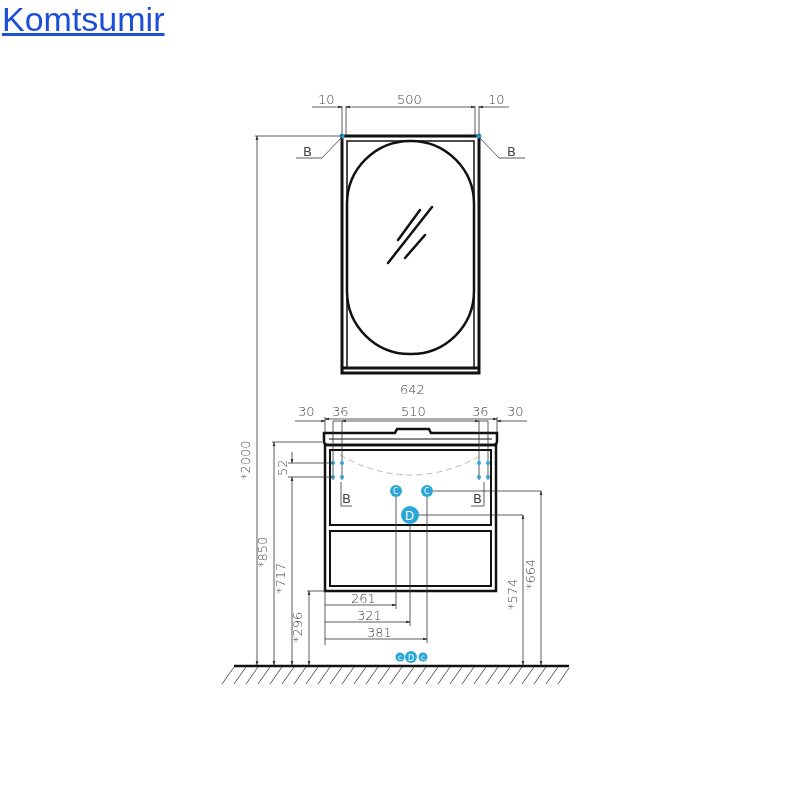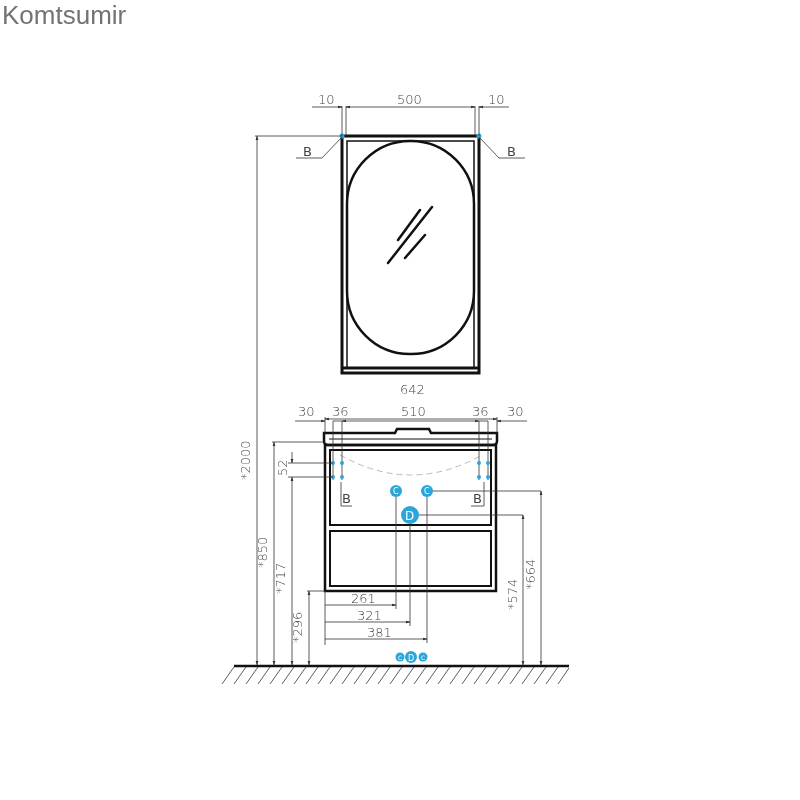--- a/index.html
+++ b/index.html
@@ -1,17 +1,17 @@
 <!DOCTYPE html>
 <html><head>
 <meta charset="utf-8">
 <style>
   html,body{margin:0;padding:0;background:#ffffff;}
   body{width:800px;height:800px;position:relative;overflow:hidden;font-family:"Liberation Sans",sans-serif;}
-  .brand{position:absolute;left:2px;top:0px;font-size:26px;color:#737373;font-family:"Liberation Sans",sans-serif;letter-spacing:0px;}
+  .brand{position:absolute;left:2px;top:0px;font-size:34px;color:#1d4ed8;font-family:"Liberation Sans",sans-serif;letter-spacing:0px;text-decoration:underline;}
   svg{position:absolute;left:0;top:0;}
   .dim{font-family:"DejaVu Sans",sans-serif;font-size:13px;fill:#444;font-weight:300;}
   .lbl{font-family:"DejaVu Sans",sans-serif;font-size:13px;fill:#444;}
   .ctext{font-family:"DejaVu Sans",sans-serif;fill:#ffffff;}
 </style>
 </head>
 <body>
 
 <div class="brand">Komtsumir</div>
 

